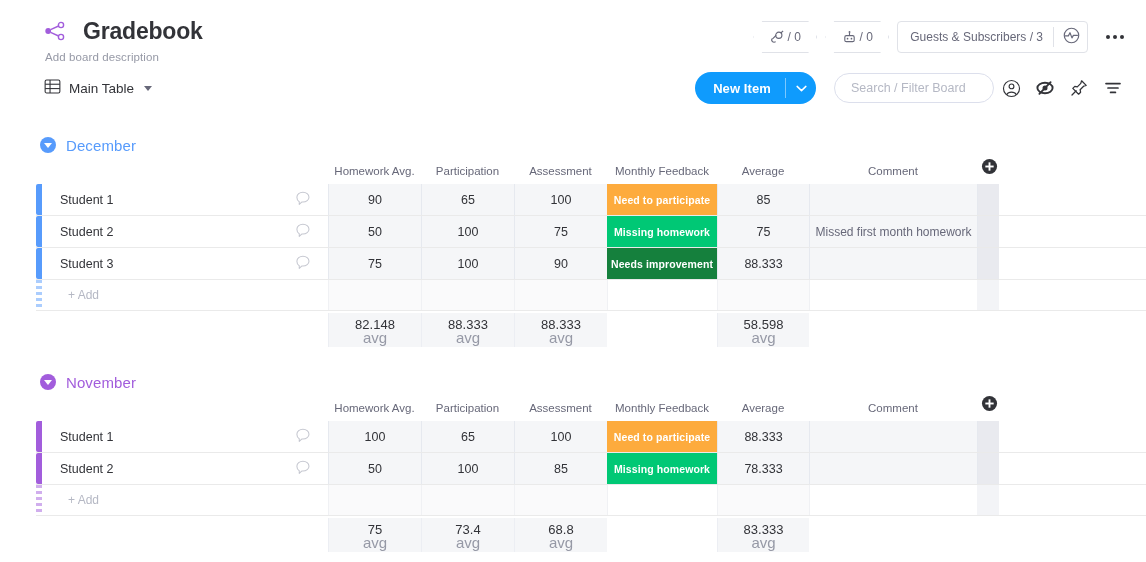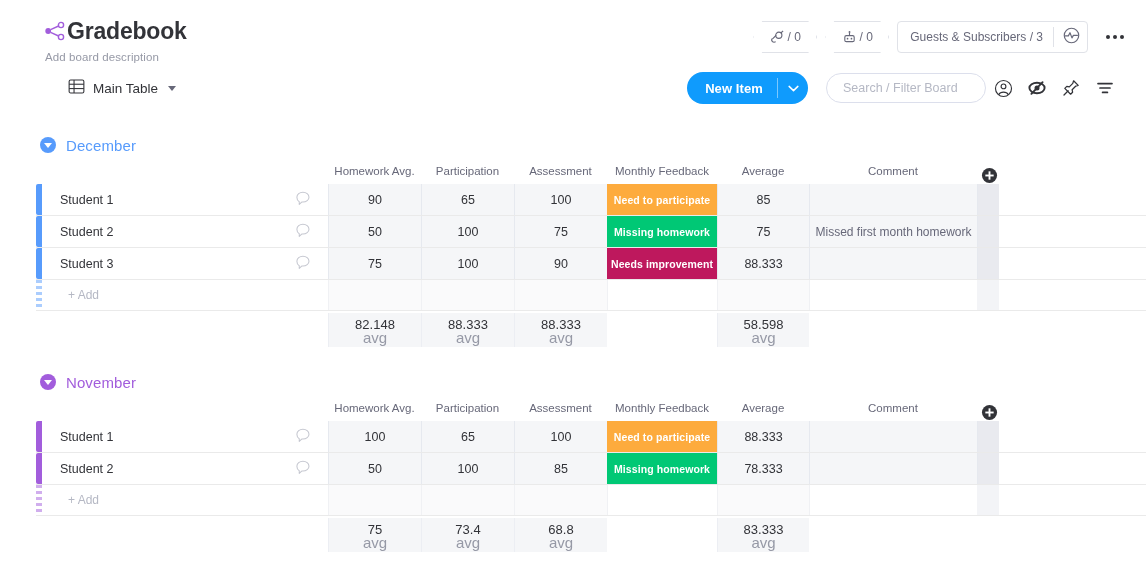--- a/index.html
+++ b/index.html
@@ -24,21 +24,21 @@
   
   .board-header {
     position: relative;
     padding: 18px 20px 0 44px;
     height: 66px;
     box-sizing: border-box;
   }
   .title-row {
     display: flex;
     align-items: center;
-    gap: 1px;
+    gap: 17px;
   }
   .share-icon {
     width: 22px;
     height: 20px;
     flex: none;
     display: block;
   }
   .board-title {
     font-size: 23px;
     font-weight: bold;
@@ -114,21 +114,21 @@
   }
   .dots-btn i {
     width: 4px; height: 4px; border-radius: 50%;
     background: #323338; display:block;
   }
 
   
   .toolbar {
     position: relative;
     height: 44px;
-    padding: 0 20px 0 68px;
+    padding: 0 20px 0 44px;
     display: flex;
     align-items: center;
     box-sizing: border-box;
   }
   .view-tab {
     display: flex;
     align-items: center;
     gap: 8px;
     font-size: 13.5px;
     color: #323338;
@@ -136,21 +136,21 @@
   .table-icon { display:block; }
   .caret {
     width: 0; height: 0;
     border-left: 4px solid transparent;
     border-right: 4px solid transparent;
     border-top: 5px solid #676879;
     margin-left: 2px;
   }
   .toolbar-right {
     position: absolute;
-    right: 24px;
+    right: 16px;
     top: 6px;
     display: flex;
     align-items: center;
     gap: 0;
   }
   .new-item {
     display: flex;
     align-items: center;
     height: 32px;
     background: #0f9bfd;
@@ -231,21 +231,21 @@
   }
   .group-title {
     margin-left: 10px;
     font-size: 15px;
     letter-spacing: 0.1px;
   }
 
   
   .col-head {
     display: flex;
-    align-items: flex-end;
+    align-items: flex-start;
     height: 26px;
     font-size: 11.5px;
     color: #676879;
     margin-left: 0;
   }
   .col-head .cell {
     display: flex;
     align-items: center;
     justify-content: center;
     height: 100%;
@@ -547,21 +547,21 @@
         </div>
         <div class="item-row">
           <span class="bar" style="background:#579bfc"></span>
           <span class="gapcell"></span>
           <span class="name-cell">Student 3<span class="chat-icon"><svg width="17" height="17" viewBox="0 0 18 18">
                 <path d="M2 7.6 a6.4 5.2 0 1 1 6.4 5.2 h-1.3 l-2.6 2.5 v-2.9 A5.5 5.5 0 0 1 2 7.6 z" fill="none" stroke="#c5c7d0" stroke-width="1.1" stroke-linejoin="round"></path>
               </svg></span></span>
           <span class="num-cell">75</span>
           <span class="num-cell">100</span>
           <span class="num-cell">90</span>
-          <span class="status-cell" style="background:#be185d">Needs improvement</span>
+          <span class="status-cell" style="background:#15803d">Needs improvement</span>
           <span class="avg-cell">88.333</span>
           <span class="comment-cell"></span>
           <span class="tail-cell"></span>
         </div>
         <div class="add-row">
           <span class="bar-dashed" style="background:repeating-linear-gradient(to bottom,#579bfc 0 3px,transparent 3px 6px);opacity:.5"></span>
           <span class="gapcell"></span>
           <span class="add-label">+ Add</span>
           <span class="add-blank" style="width:93px"></span>
           <span class="add-blank" style="width:93px"></span>

